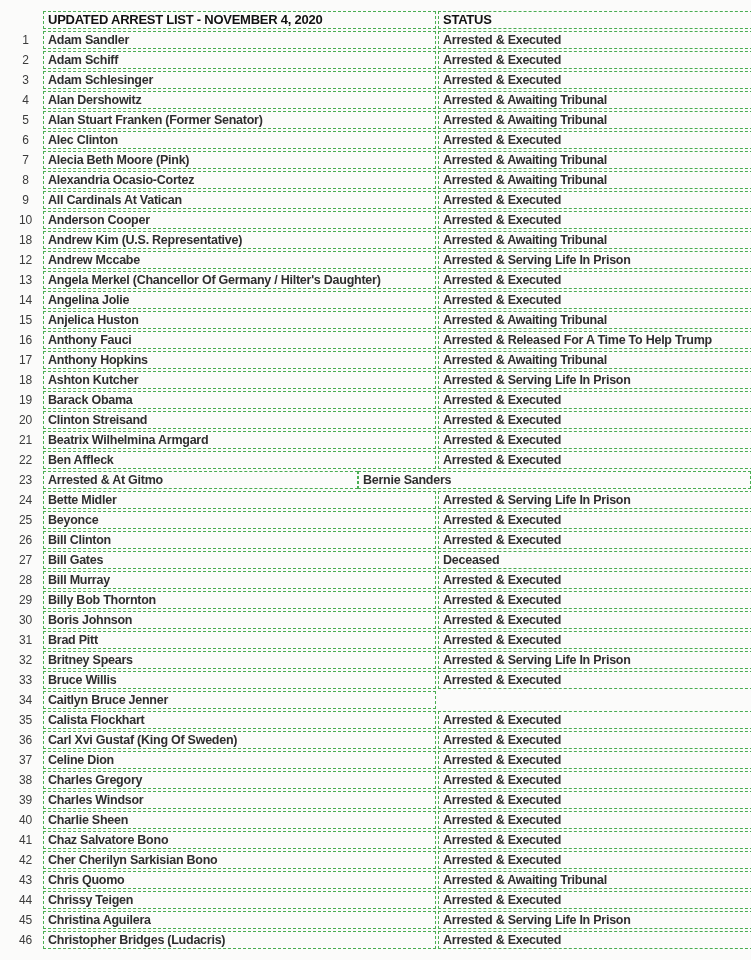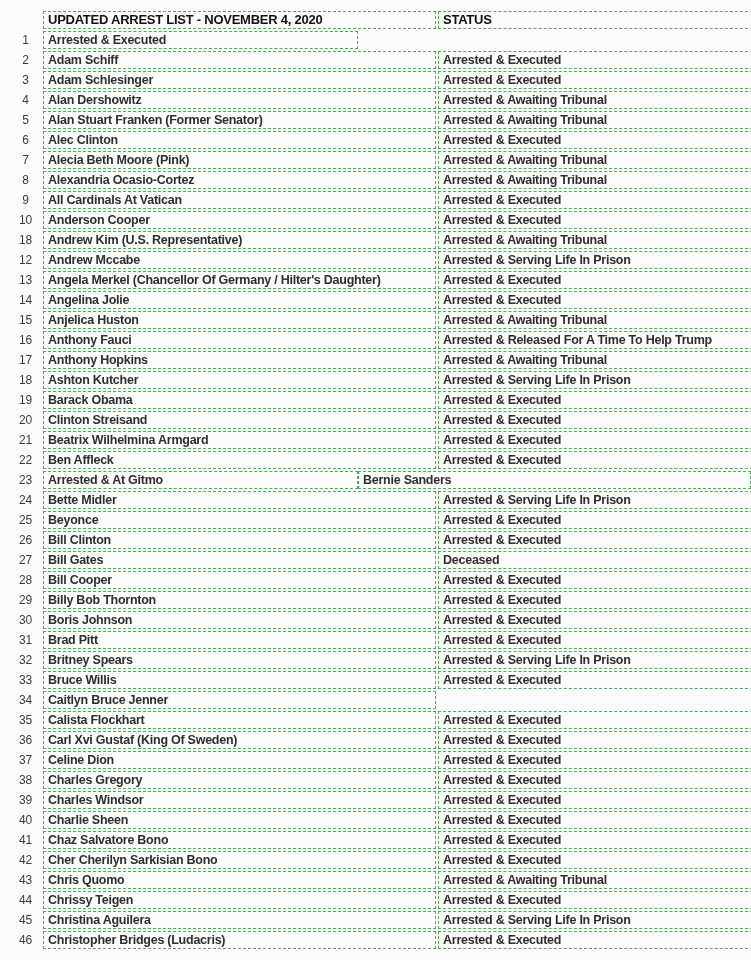--- a/index.html
+++ b/index.html
@@ -64,20 +64,21 @@
 
 <div class="sheet">
   <div class="row header">
     <div class="num"></div>
     <div class="cell name">UPDATED ARREST LIST - NOVEMBER 4, 2020</div>
     <div class="cell status">STATUS</div>
   </div>
   <div id="rows">
   <div class="row">
     <div class="num">1</div>
+    <div class="cell name">Adam Sandler</div>
     <div class="cell status">Arrested &amp; Executed</div>
   </div>
 
   <div class="row">
     <div class="num">2</div>
     <div class="cell name">Adam Schiff</div>
     <div class="cell status">Arrested &amp; Executed</div>
   </div>
 
   <div class="row">
@@ -225,21 +226,21 @@
   </div>
 
   <div class="row">
     <div class="num">27</div>
     <div class="cell name">Bill Gates</div>
     <div class="cell status">Deceased</div>
   </div>
 
   <div class="row">
     <div class="num">28</div>
-    <div class="cell name">Bill Cooper</div>
+    <div class="cell name">Bill Murray</div>
     <div class="cell status">Arrested &amp; Executed</div>
   </div>
 
   <div class="row">
     <div class="num">29</div>
     <div class="cell name">Billy Bob Thornton</div>
     <div class="cell status">Arrested &amp; Executed</div>
   </div>
 
   <div class="row">

